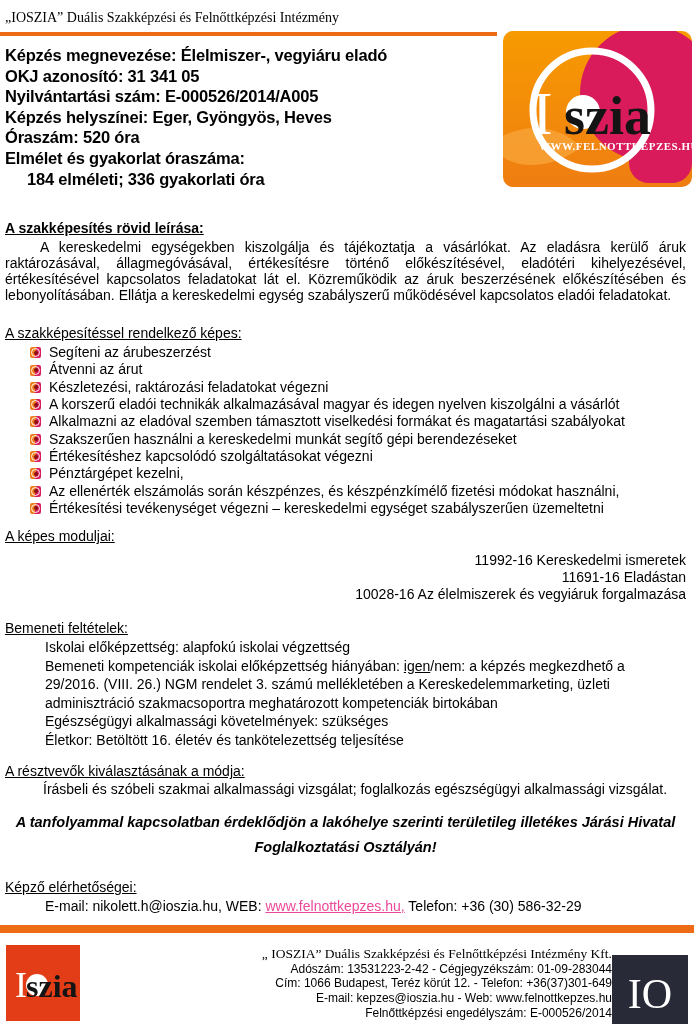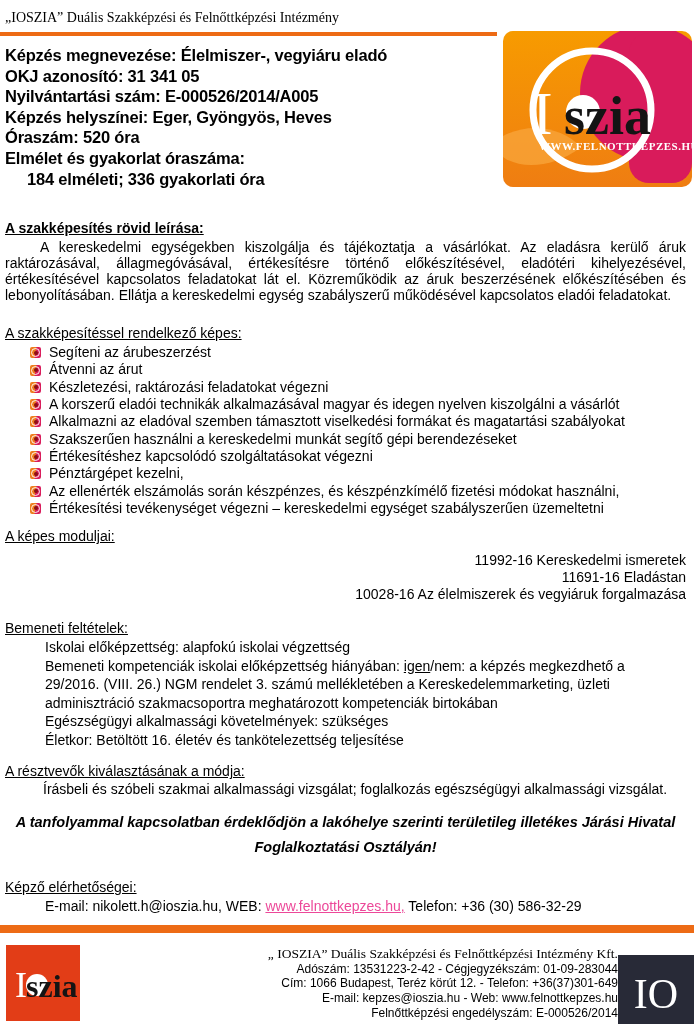--- a/index.html
+++ b/index.html
@@ -67,21 +67,21 @@
   a.weblink{color:#ec4899;text-decoration:underline;cursor:pointer;}
   
   .footer-bar{position:absolute;left:0;top:925px;width:694px;height:8px;background:#ed6b15;}
   .footer{
     position:absolute;left:0;top:944px;width:694px;height:78px;
     display:flex;align-items:center;
   }
   .footer-logo-left{margin-left:6px;width:74px;height:76px;flex:0 0 74px;}
   .footer-center{flex:1;text-align:right;font-size:12px;line-height:14.6px;}
   .footer-company{font-family:"Liberation Serif",serif;font-size:13.5px;line-height:16px;}
-  .footer-logo-right{width:76px;height:56px;flex:0 0 76px;}
+  .footer-logo-right{margin-right:6px;width:76px;height:56px;flex:0 0 76px;}
   svg text{font-family:"Liberation Serif",serif;}
 </style>
 </head>
 <body>
 
 <header>
   <div class="header-title">„IOSZIA” Duális Szakképzési és Felnőttképzési Intézmény</div>
   <div class="header-rule"></div>
 </header>
 

